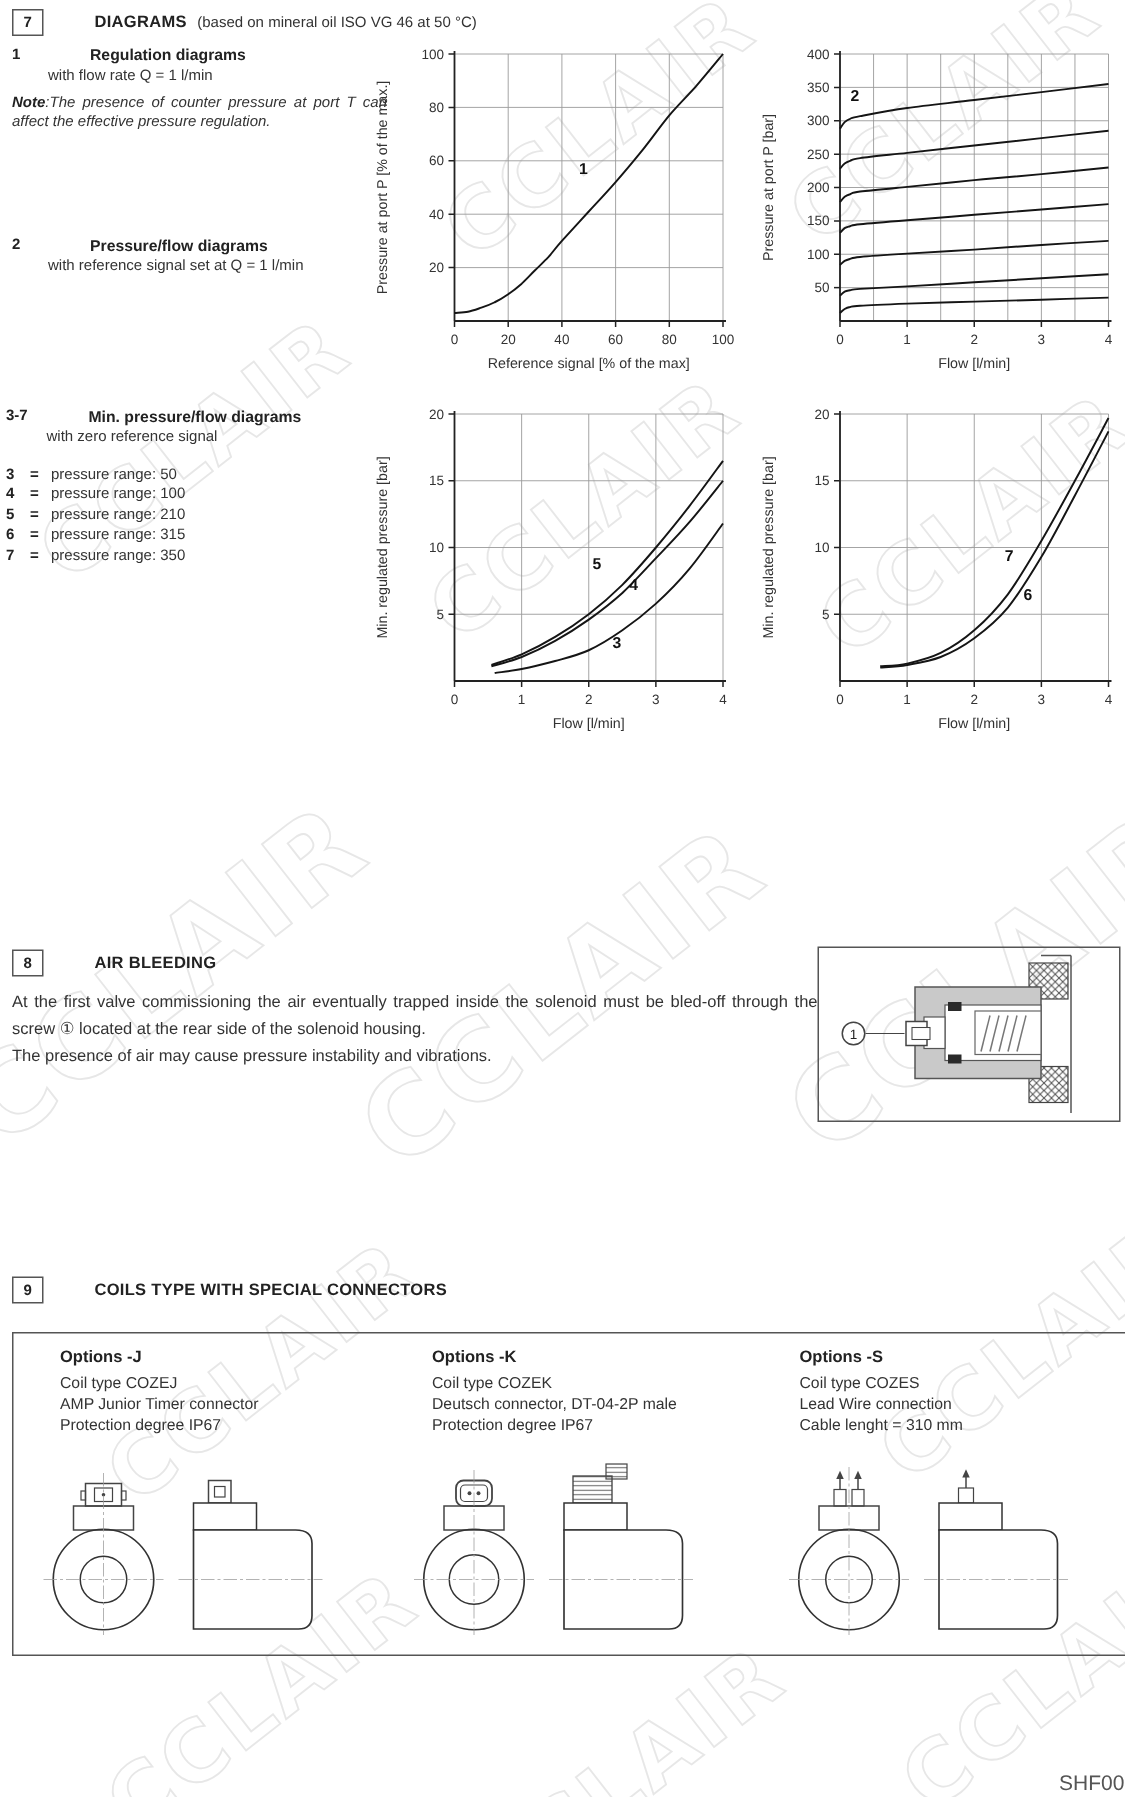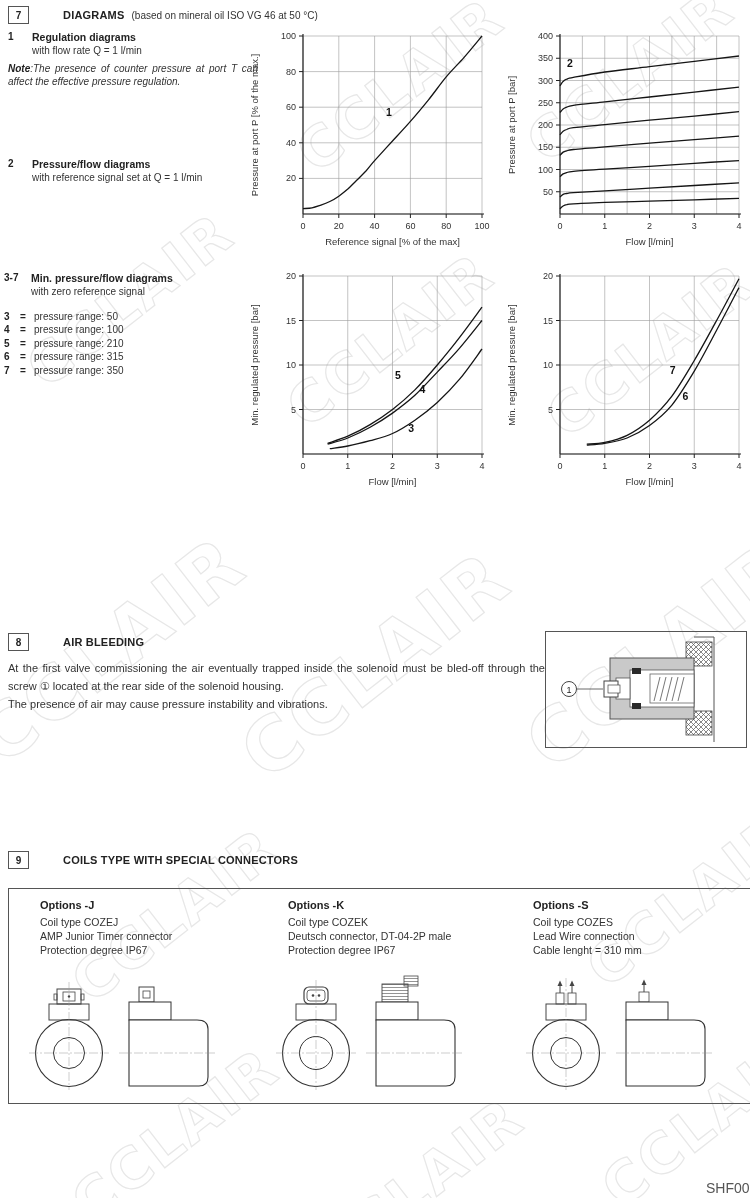--- a/index.html
+++ b/index.html
@@ -16,21 +16,21 @@
   
   .sec-head{display:flex;align-items:center;gap:7px;}
   .num-box{display:flex;align-items:center;justify-content:center;min-width:19px;height:16px;
            border:1px solid #555;font-weight:700;font-size:10px;color:#222;background:transparent;}
   .sec-title{font-weight:700;font-size:11px;color:#222;letter-spacing:.2px;margin-left:27px;}
   .sec-suffix{font-size:10px;color:#333;}
   
   .item{display:flex;}
   .item-num{font-weight:700;font-size:10px;color:#222;flex:0 0 24px;}
   .item-num.wide{flex:0 0 27px;}
-  .item-title{font-weight:700;font-size:10.5px;color:#222;line-height:13px;}
+  .item-title{font-weight:700;font-size:10.5px;color:#222;line-height:13px;margin-left:28px;}
   .item-sub{font-size:10px;color:#333;line-height:13px;}
   .note{font-size:10px;line-height:13px;text-align:justify;width:250px;font-style:italic;}
   .note b{color:#222;}
   
   .legend-row{display:flex;font-size:10px;line-height:13.4px;}
   .lg-num{font-weight:700;flex:0 0 16px;color:#222;}
   .lg-eq{font-weight:700;flex:0 0 14px;color:#222;}
   
   .chart{position:absolute;width:245px;height:230px;z-index:1;}
   .tick{font:9px "Liberation Sans","DejaVu Sans",sans-serif;fill:#333;}

